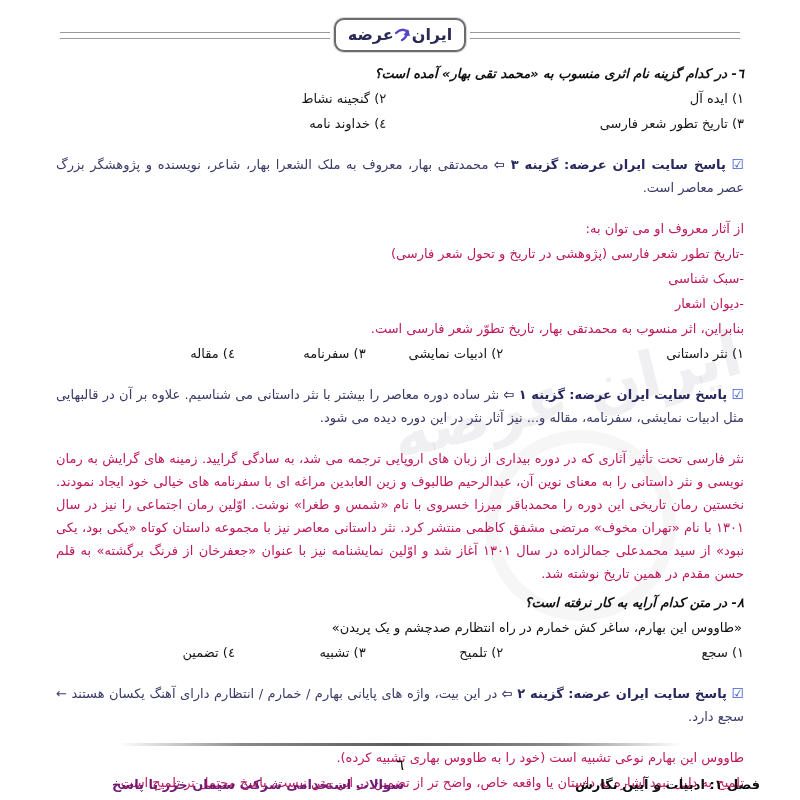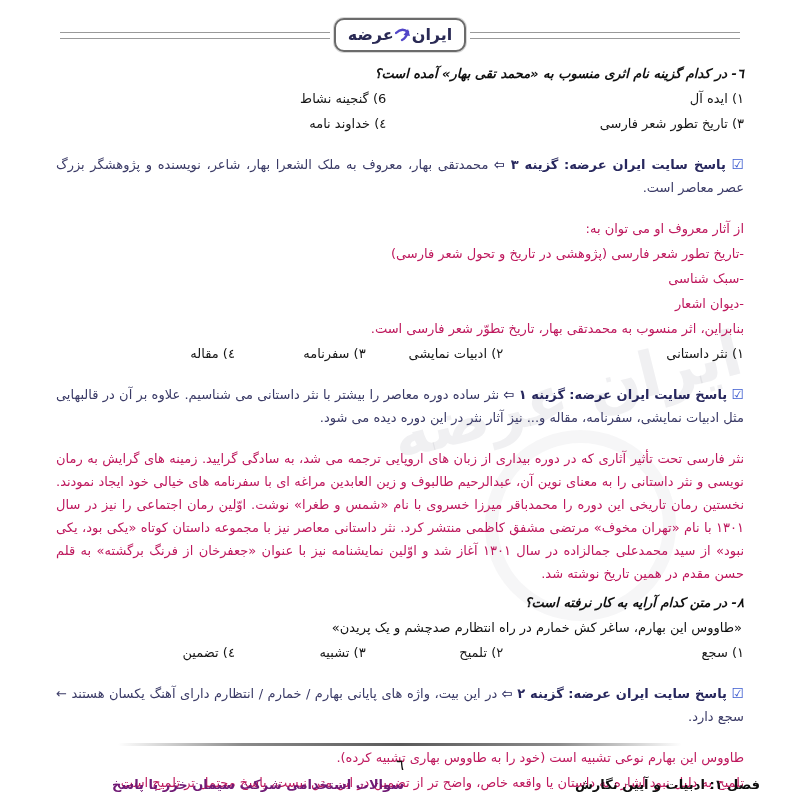--- a/index.html
+++ b/index.html
@@ -90,21 +90,21 @@
   <div class="rule"></div>
 </div>
 
 <div class="watermark">ایران عرضه</div>
 <div class="wm-circle"></div>
 
 <div class="content">
     <div class="question">٦- در کدام گزینه نام اثری منسوب به «محمد تقی بهار» آمده است؟</div>
     <div class="options c2">
       <span>۱) ایده آل</span>
-      <span>6) گنجینه نشاط</span>
+      <span>۲) گنجینه نشاط</span>
     </div>
     <div class="options c2">
       <span>۳) تاریخ تطور شعر فارسی</span>
       <span>٤) خداوند نامه</span>
     </div>
     <div class="answer"><span class="chk">☑</span> <span class="lbl">پاسخ سایت ایران عرضه:</span> <span class="lbl">گزینه ۳</span> <span class="lbl">⇦</span> <span>محمدتقی بهار، معروف به ملک الشعرا بهار، شاعر، نویسنده و پژوهشگر بزرگ عصر معاصر است.</span></div>
     <div class="para">از آثار معروف او می توان به:</div>
     <div class="para">-تاریخ تطور شعر فارسی (پژوهشی در تاریخ و تحول شعر فارسی)</div>
     <div class="para">-سبک شناسی</div>
     <div class="para">-دیوان اشعار</div>

